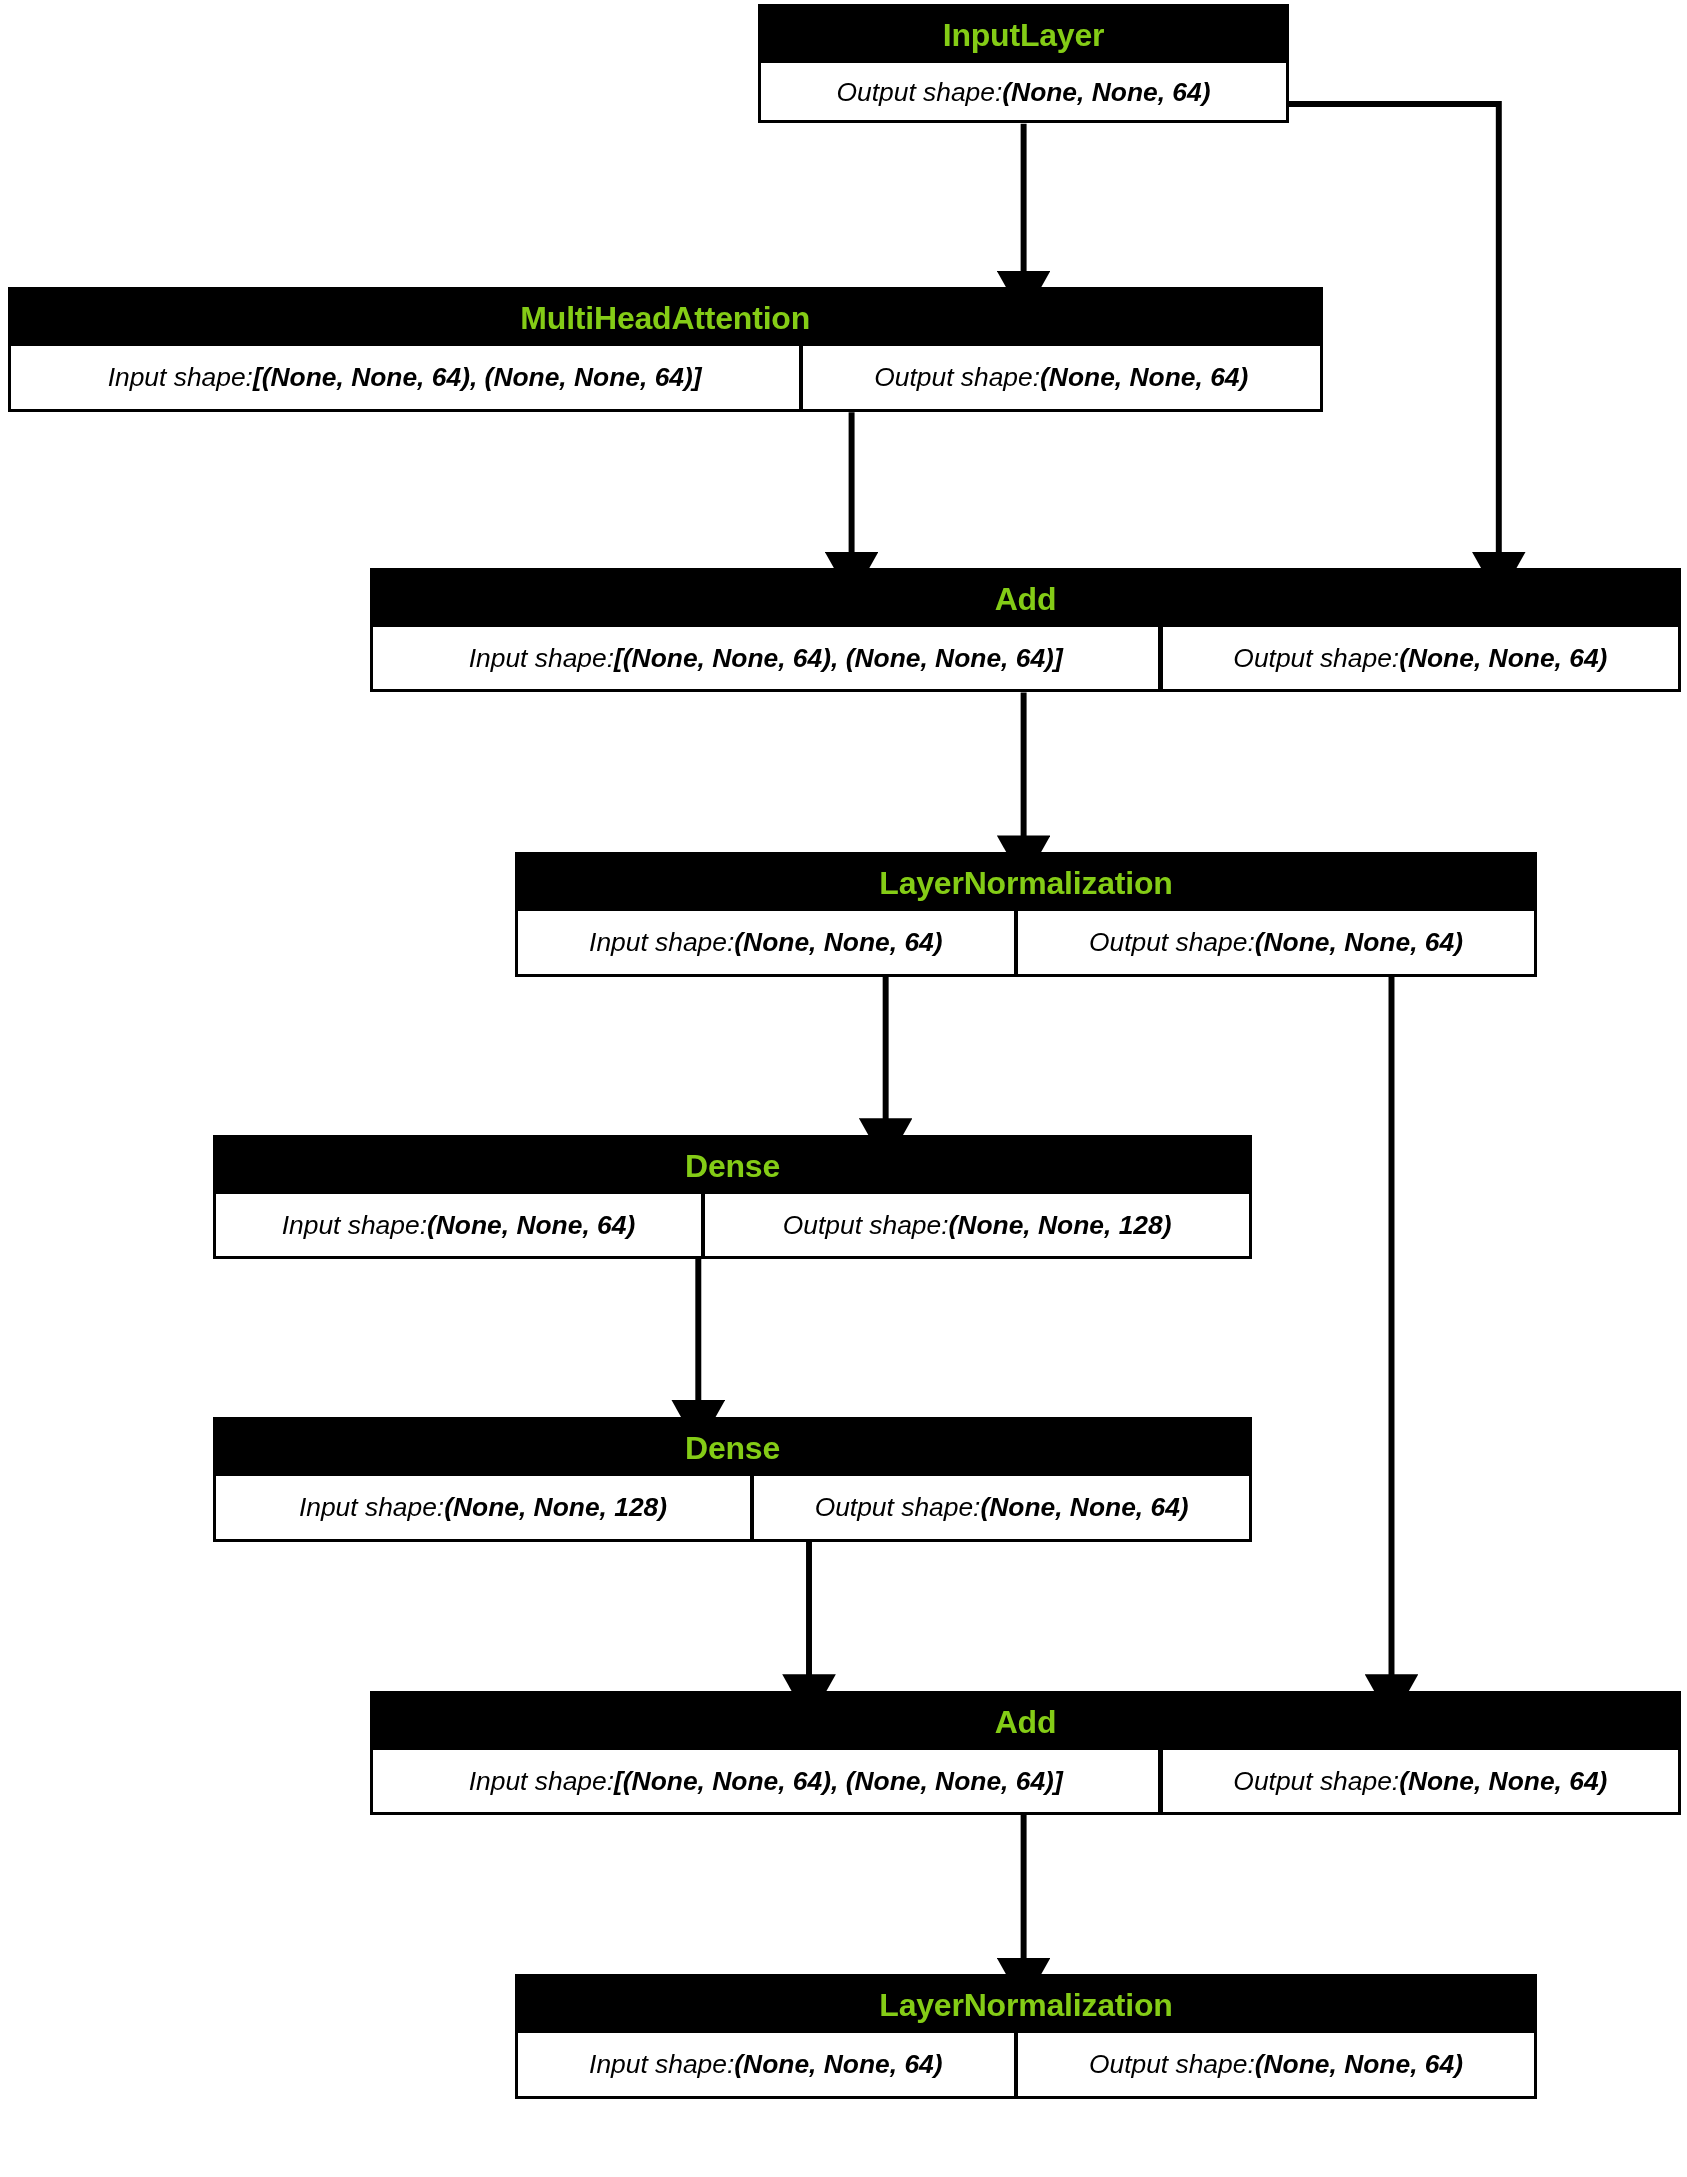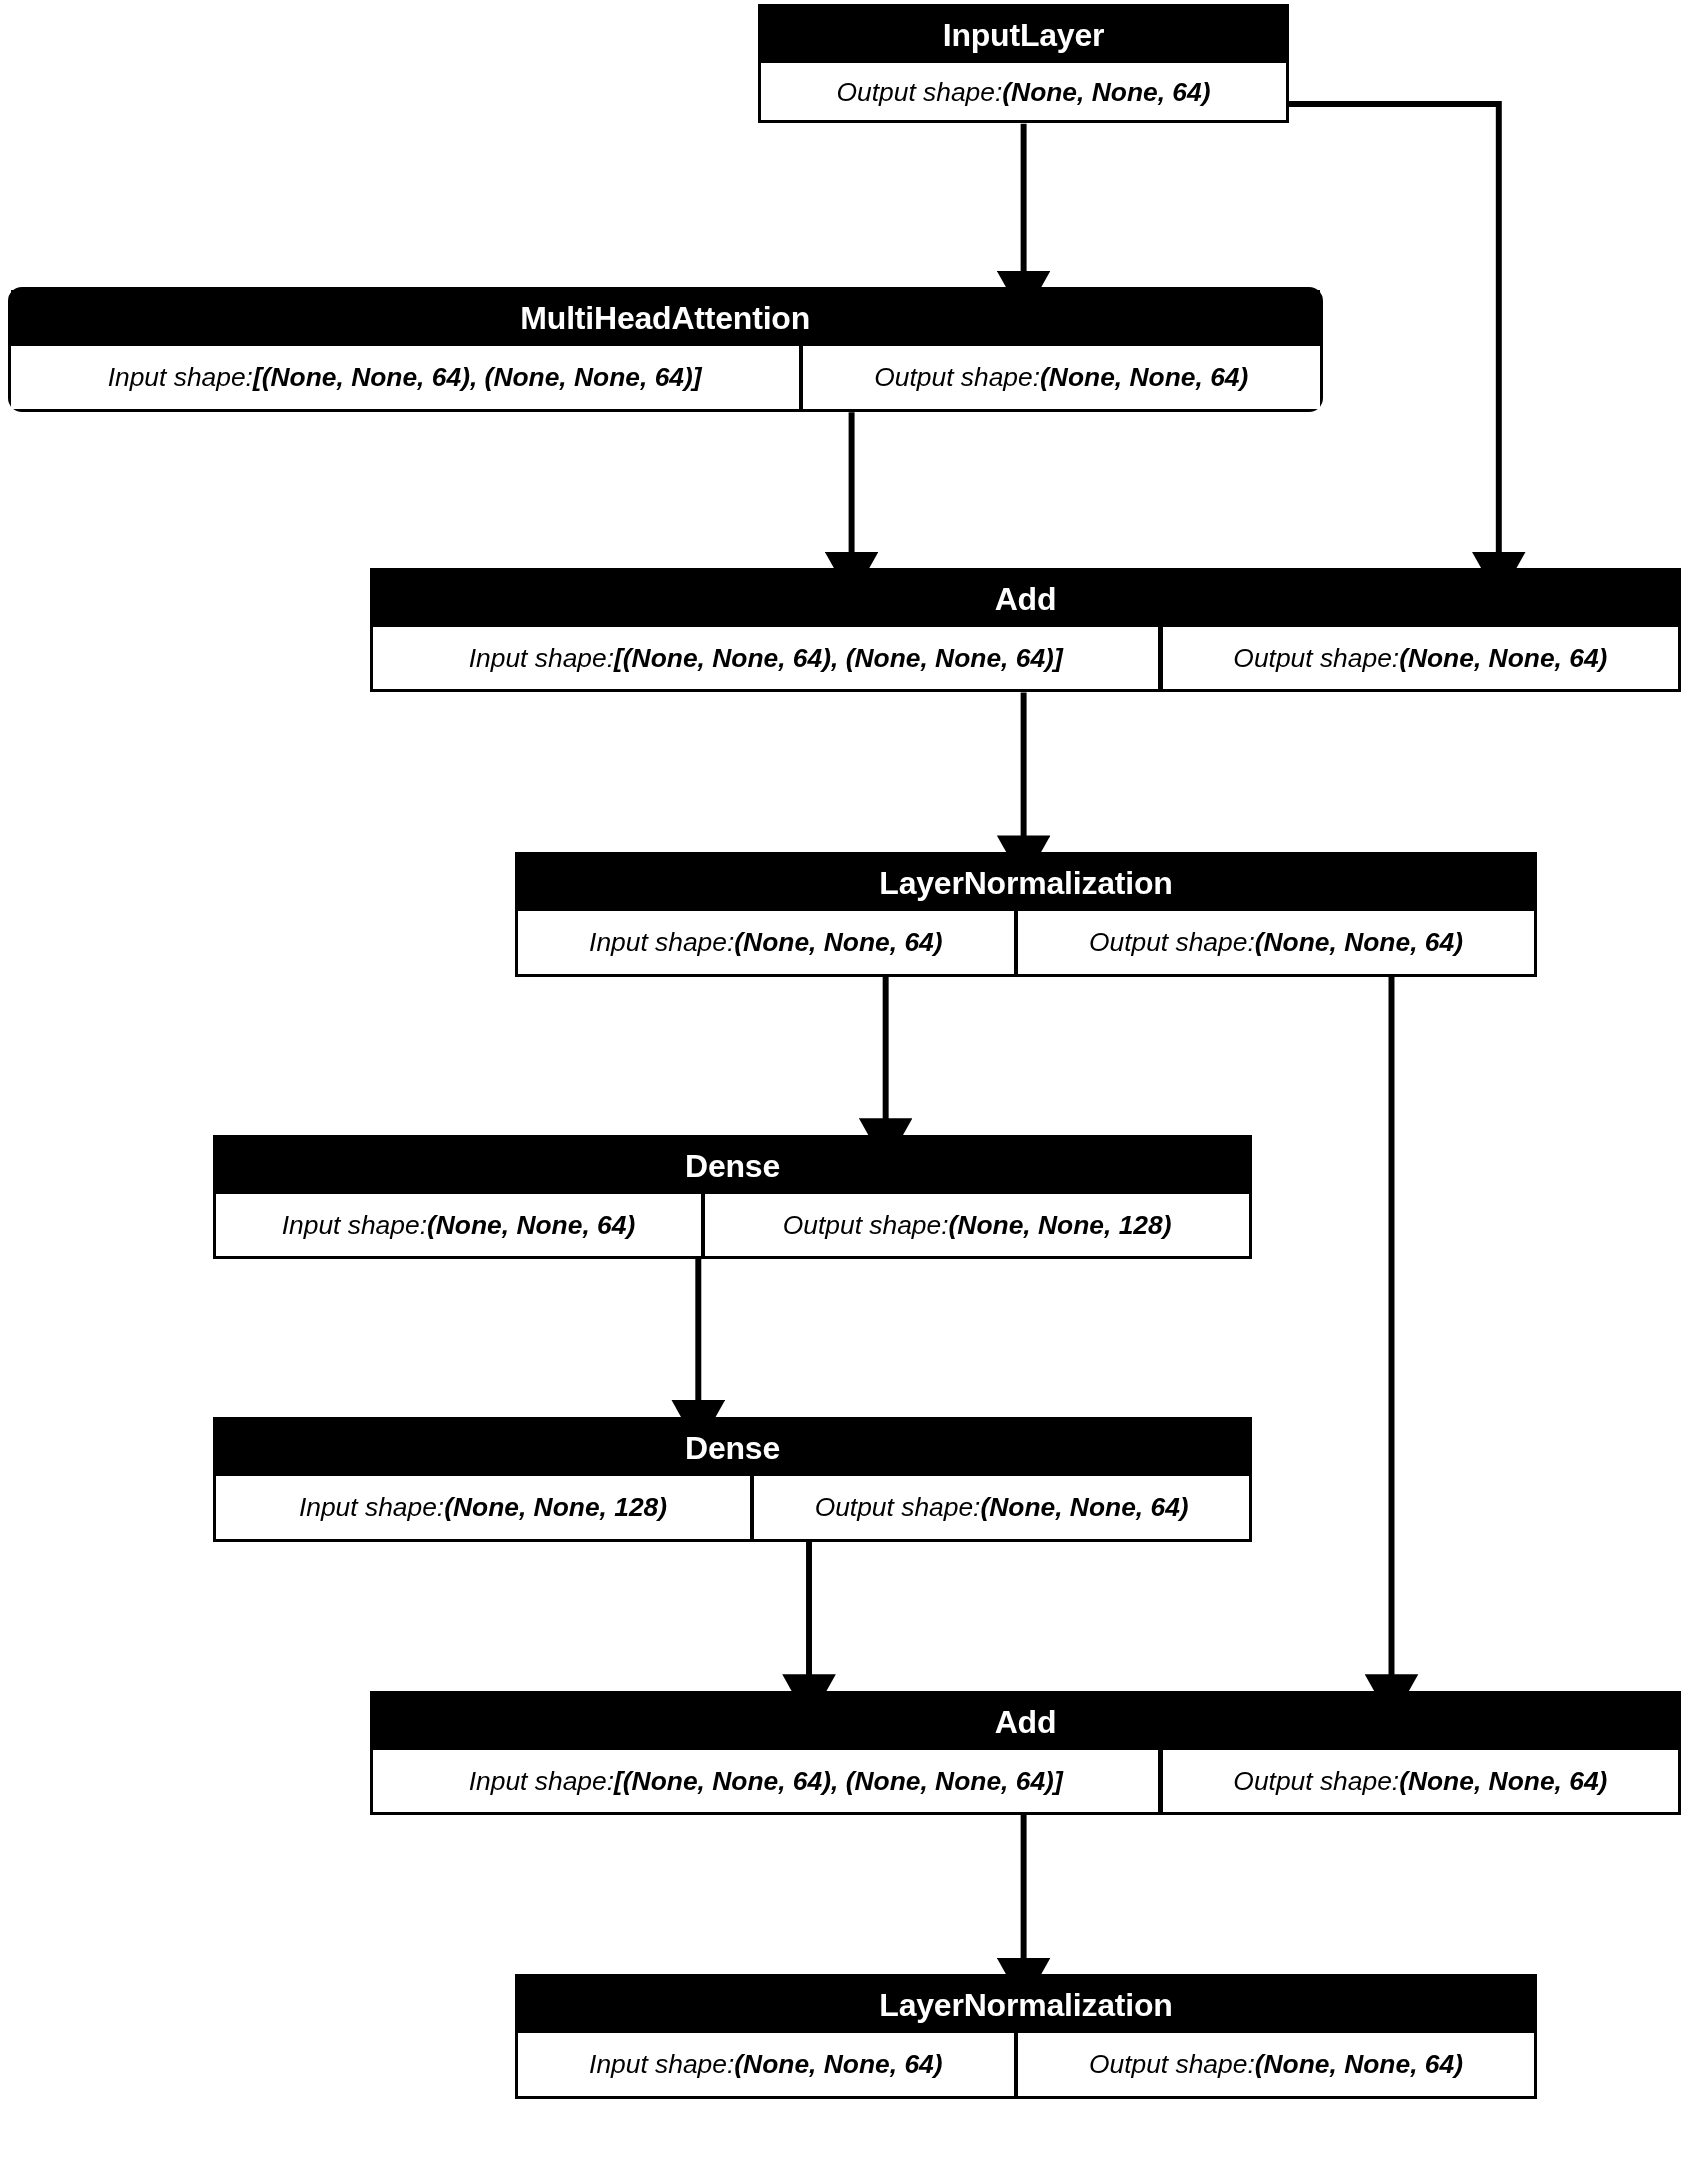--- a/index.html
+++ b/index.html
@@ -28,21 +28,21 @@
   .node {
     position: absolute;
     z-index: 2;
     box-sizing: border-box;
     background: #000000;
     border: 3.4px solid #000000;
     display: flex;
     flex-direction: column;
   }
   .node-title {
-    color: #ffffff;
+    color: #84cc16;
     background: #000000;
     font-weight: bold;
     font-size: 32px;
     line-height: 1;
     display: flex;
     align-items: center;
     justify-content: center;
     flex: 0 0 auto;
     height: 56px;
     letter-spacing: -0.2px;
@@ -107,21 +107,21 @@
   <div class="node" style="left:758px; top:4.3px; width:531px; height:119px;">
     <div class="node-title">InputLayer</div>
     <div class="node-shapes">
       <div class="shape-cell">
         <span class="lbl">Output shape:</span>
           <span class="val">(None, None, 64)</span>
       </div>
     </div>
   </div>
 
-  <div class="node" style="left:7.7px; top:287px; width:1315px; height:125px;border-radius:14px;">
+  <div class="node" style="left:7.7px; top:287px; width:1315px; height:125px;">
     <div class="node-title">MultiHeadAttention</div>
     <div class="node-shapes">
       <div class="shape-cell" style="flex:1.55 1 0;">
         <span class="lbl">Input shape:</span>
           <span class="val">[(None, None, 64), (None, None, 64)]</span>
       </div>
       <div class="shape-cell" style="flex:1 1 0;">
         <span class="lbl">Output shape:</span>
           <span class="val">(None, None, 64)</span>
       </div>

